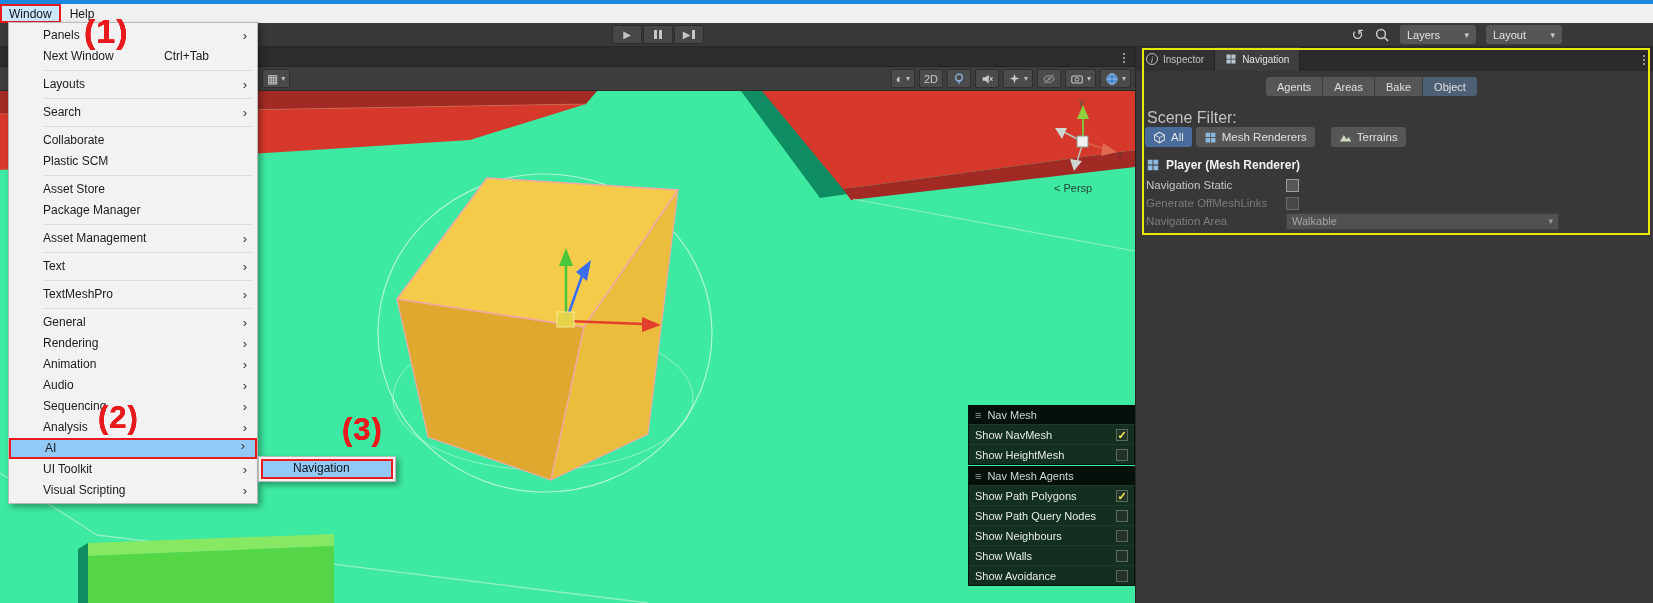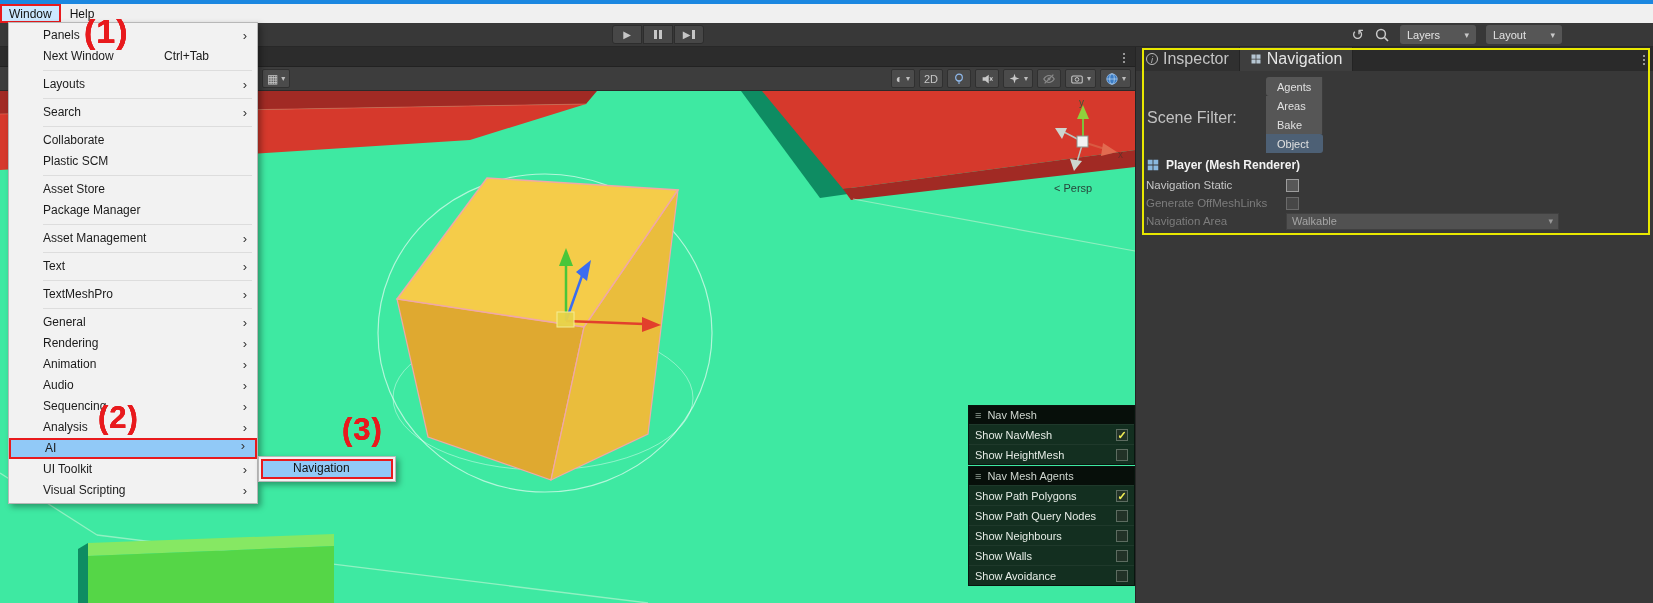--- a/index.html
+++ b/index.html
@@ -57,30 +57,30 @@
   .ov-burger{color:#93a096;font-size:11px;}
   .ov-row{height:19px;display:flex;align-items:center;padding:0 6px;color:#e6ece6;font-size:11px;
           border-top:1px solid rgba(255,255,255,0.05);}
   .ov-box{margin-left:auto;width:12px;height:12px;background:#223227;border:1px solid #5c6c60;
           color:#f2ee55;font-size:11px;line-height:11px;text-align:center;font-weight:bold;box-sizing:border-box;}
 
   
   .right-panel{position:absolute;left:1135px;top:47px;width:518px;height:556px;background:#383838;
                border-left:1px solid #252525;box-sizing:border-box;}
   .panel-tabbar{position:absolute;top:0;left:0;width:100%;height:24px;background:#2a2a2a;display:flex;}
-  .ptab{height:24px;display:flex;align-items:center;gap:5px;padding:0 10px;font-size:16px;color:#c4c4c4;
+  .ptab{height:24px;display:flex;align-items:center;gap:5px;padding:0 10px;font-size:10px;color:#c4c4c4;
         background:#303030;border-right:1px solid #242424;}
   .ptab.active{background:#3e3e3e;color:#e4e4e4;}
   .ci{width:12px;height:12px;border:1px solid #bdbdbd;border-radius:50%;font-size:9px;line-height:12px;
       text-align:center;color:#bdbdbd;font-style:italic;box-sizing:border-box;}
   .ci::after{content:"i";}
   .hl-border{position:absolute;left:6px;top:1px;width:508px;height:187px;border:2px solid #e8e800;
              pointer-events:none;box-sizing:border-box;z-index:5;}
   .panel-body{position:absolute;top:24px;left:0;right:0;bottom:0;}
-  #mode-tabs{position:absolute;left:130px;top:6px;display:flex;flex-direction:column;}
+  #mode-tabs{position:absolute;left:130px;top:6px;display:flex;}
   .mtab{height:19px;padding:0 11px;background:#565656;display:flex;align-items:center;font-size:11px;
         color:#e0e0e0;border-right:1px solid #3c3c3c;box-sizing:border-box;}
   .mtab:first-child{border-radius:3px 0 0 3px;}
   .mtab:last-child{border-radius:0 3px 3px 0;border-right:none;}
   .mtab.active{background:#4d6075;}
   .scene-filter-label{position:absolute;left:11px;top:38px;font-size:16px;color:#c2c2c2;}
   #filter-row{position:absolute;left:9px;top:56px;display:flex;gap:4px;align-items:center;}
   .filt{height:20px;display:flex;align-items:center;gap:5px;padding:0 8px;background:#565656;
         border-radius:3px;font-size:11.5px;color:#e0e0e0;}
   .filt.active{background:#4a6c9c;}
@@ -358,20 +358,47 @@
         </span>
     </div>
     <div class="panel-body">
       <div id="mode-tabs">
           <div class="mtab">Agents</div>
           <div class="mtab">Areas</div>
           <div class="mtab">Bake</div>
           <div class="mtab active">Object</div>
         </div>
       <div class="scene-filter-label">Scene Filter:</div>
+      <div id="filter-row">
+          <div class="filt active">
+            <span>
+              <svg width="13" height="13" viewBox="0 0 16 16">
+                <path d="M8 1.5 14 5v6L8 14.5 2 11V5Z" fill="none" stroke="#e0e0e0" stroke-width="1.3"></path>
+                <path d="M2 5l6 3 6-3M8 8v6.5" fill="none" stroke="#e0e0e0" stroke-width="1"></path>
+              </svg>
+            </span>
+            <span>All</span>
+          </div>
+          <div class="filt">
+            <span>
+              <svg width="13" height="13" viewBox="0 0 16 16">
+                <path d="M2 2h5.5v5.5H2zM8.5 2H14v5.5H8.5zM2 8.5h5.5V14H2zM8.5 8.5H14V14H8.5z" fill="#8ab8de"></path>
+              </svg>
+            </span>
+            <span>Mesh Renderers</span>
+          </div>
+          <div class="filt gap-left">
+            <span>
+              <svg width="13" height="13" viewBox="0 0 16 16">
+                <path d="M1 13 6 5l3.2 5L12 7.5 15 13Z" fill="#cdd8c0"></path>
+              </svg>
+            </span>
+            <span>Terrains</span>
+          </div>
+        </div>
       <div id="player-row">
         <svg width="14" height="14" viewBox="0 0 16 16">
           <path d="M2 2h5.5v5.5H2zM8.5 2H14v5.5H8.5zM2 8.5h5.5V14H2zM8.5 8.5H14V14H8.5z" fill="#8ab8de"></path>
         </svg>
         <span>Player (Mesh Renderer)</span>
       </div>
       <div id="field-rows">
           <div class="field-row">
             <span class="field-label">Navigation Static</span>
             <span class="cb"></span>

